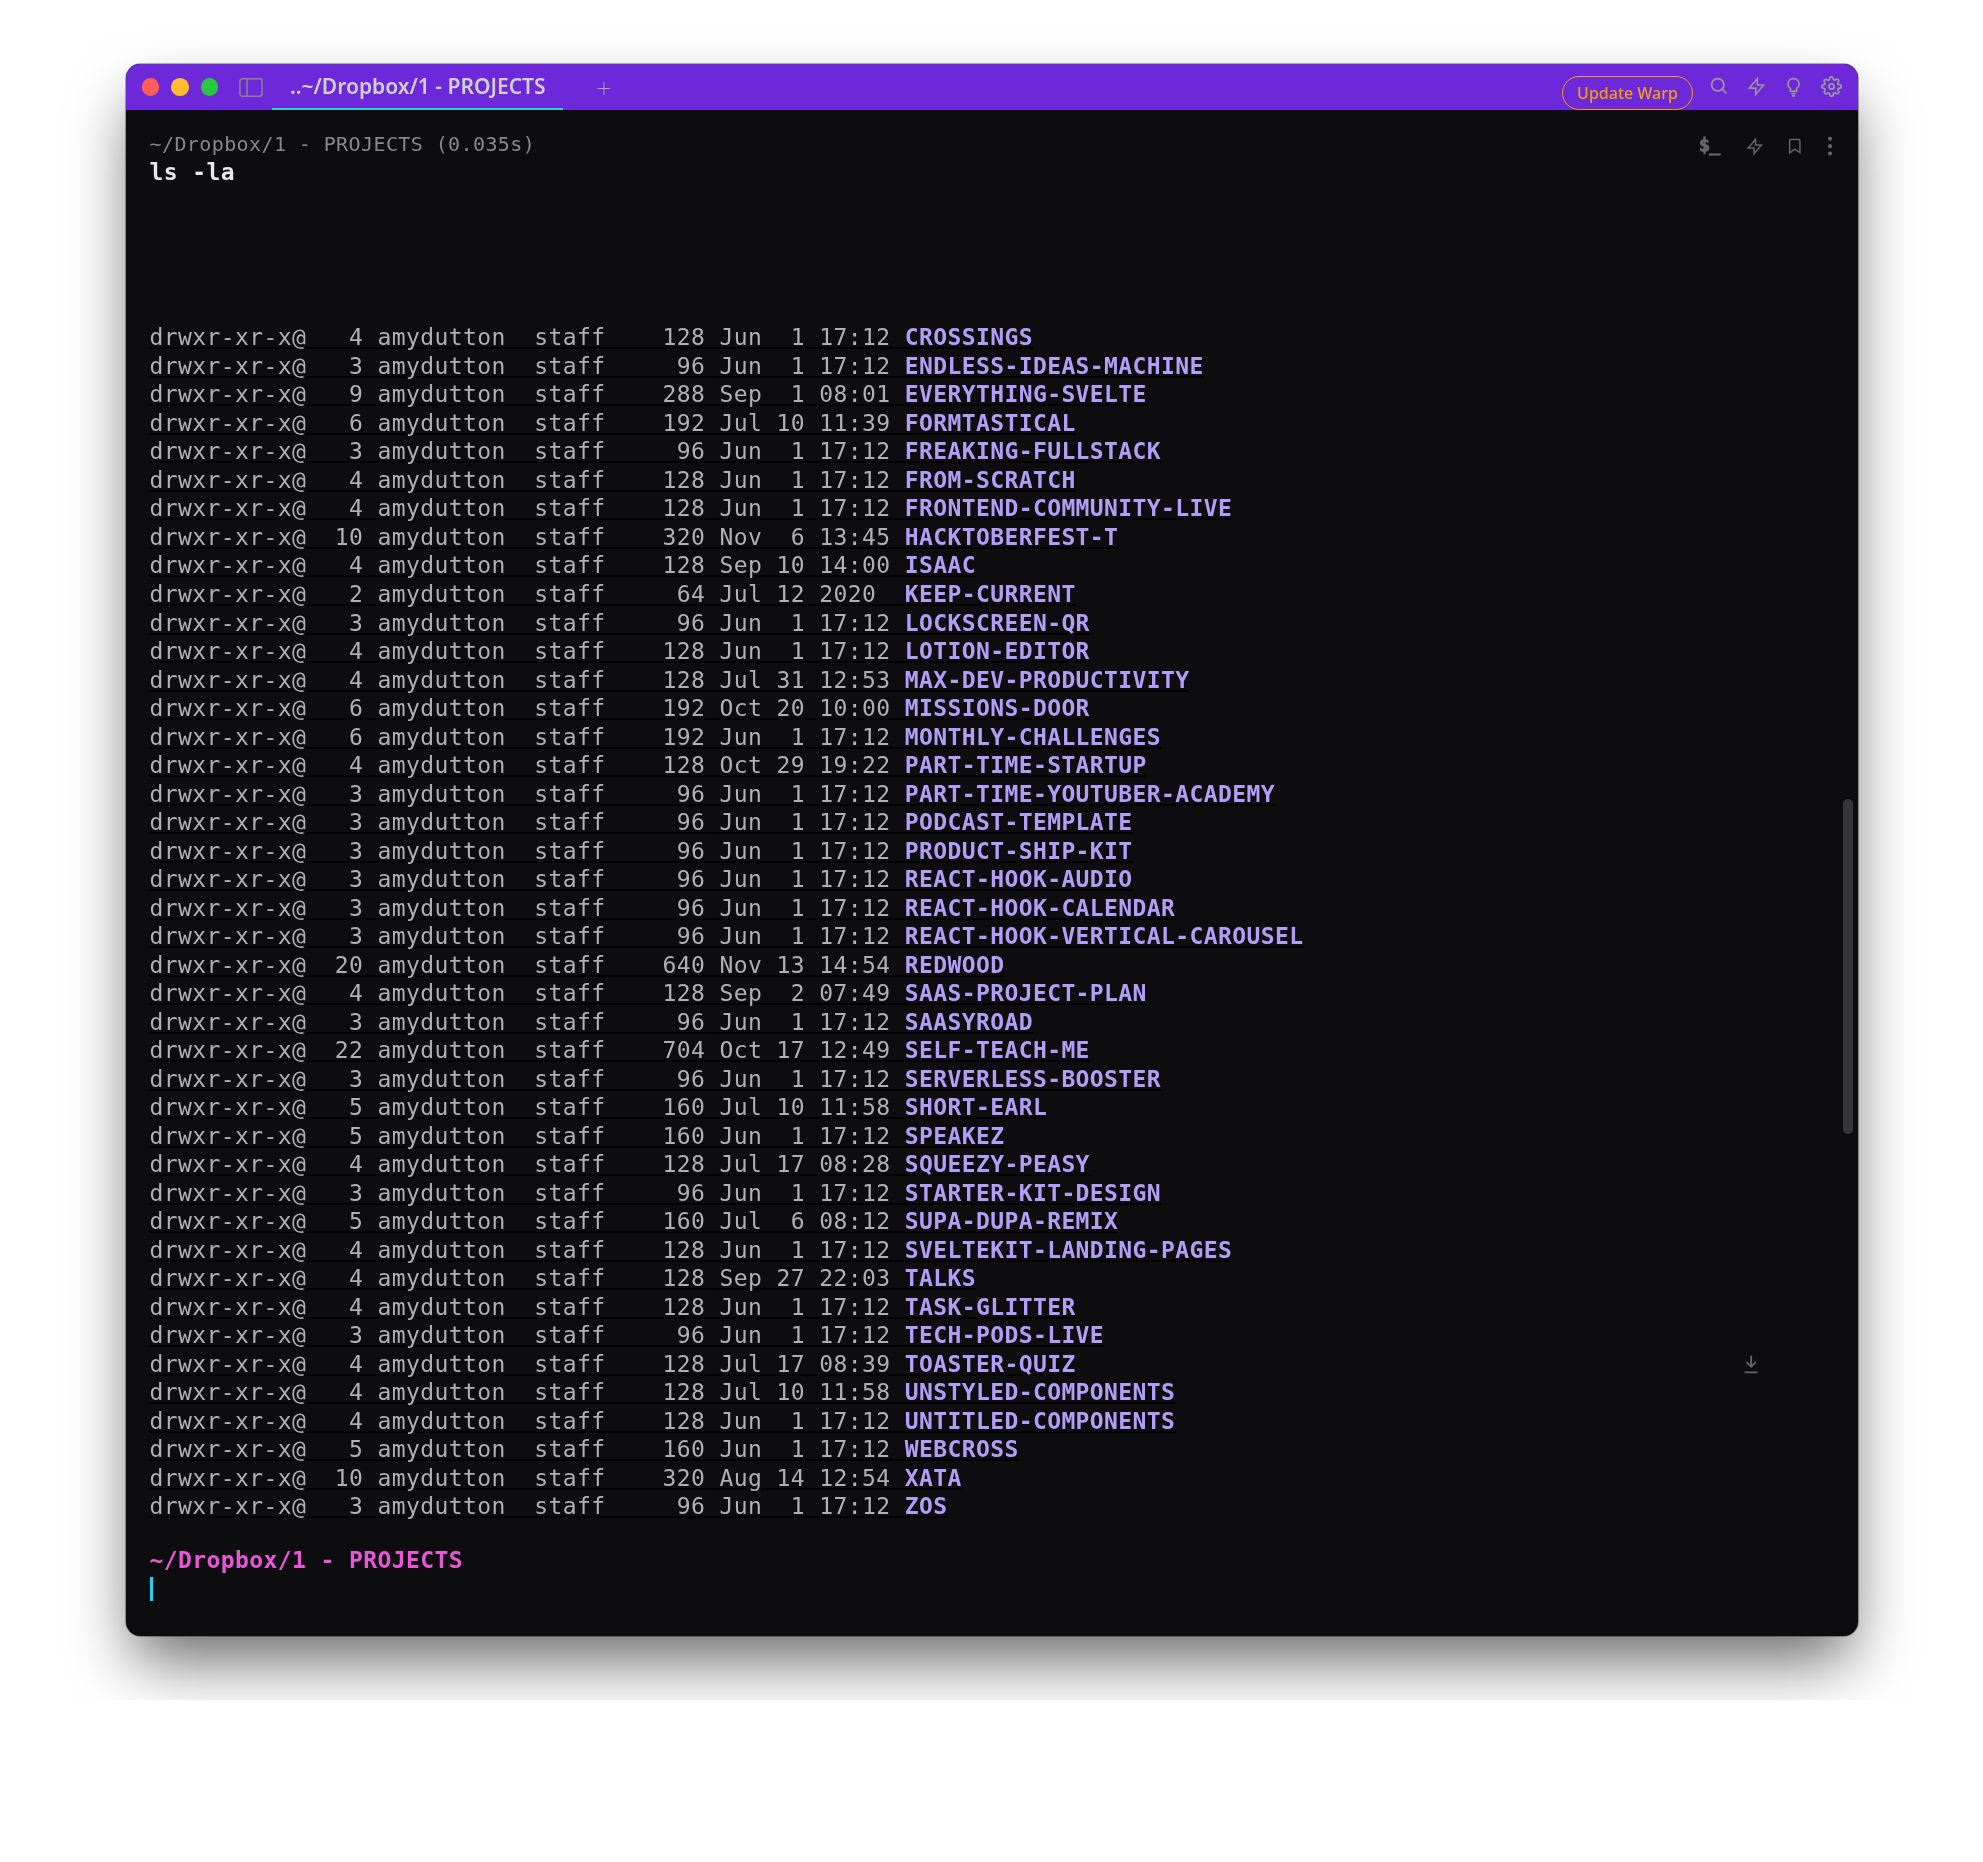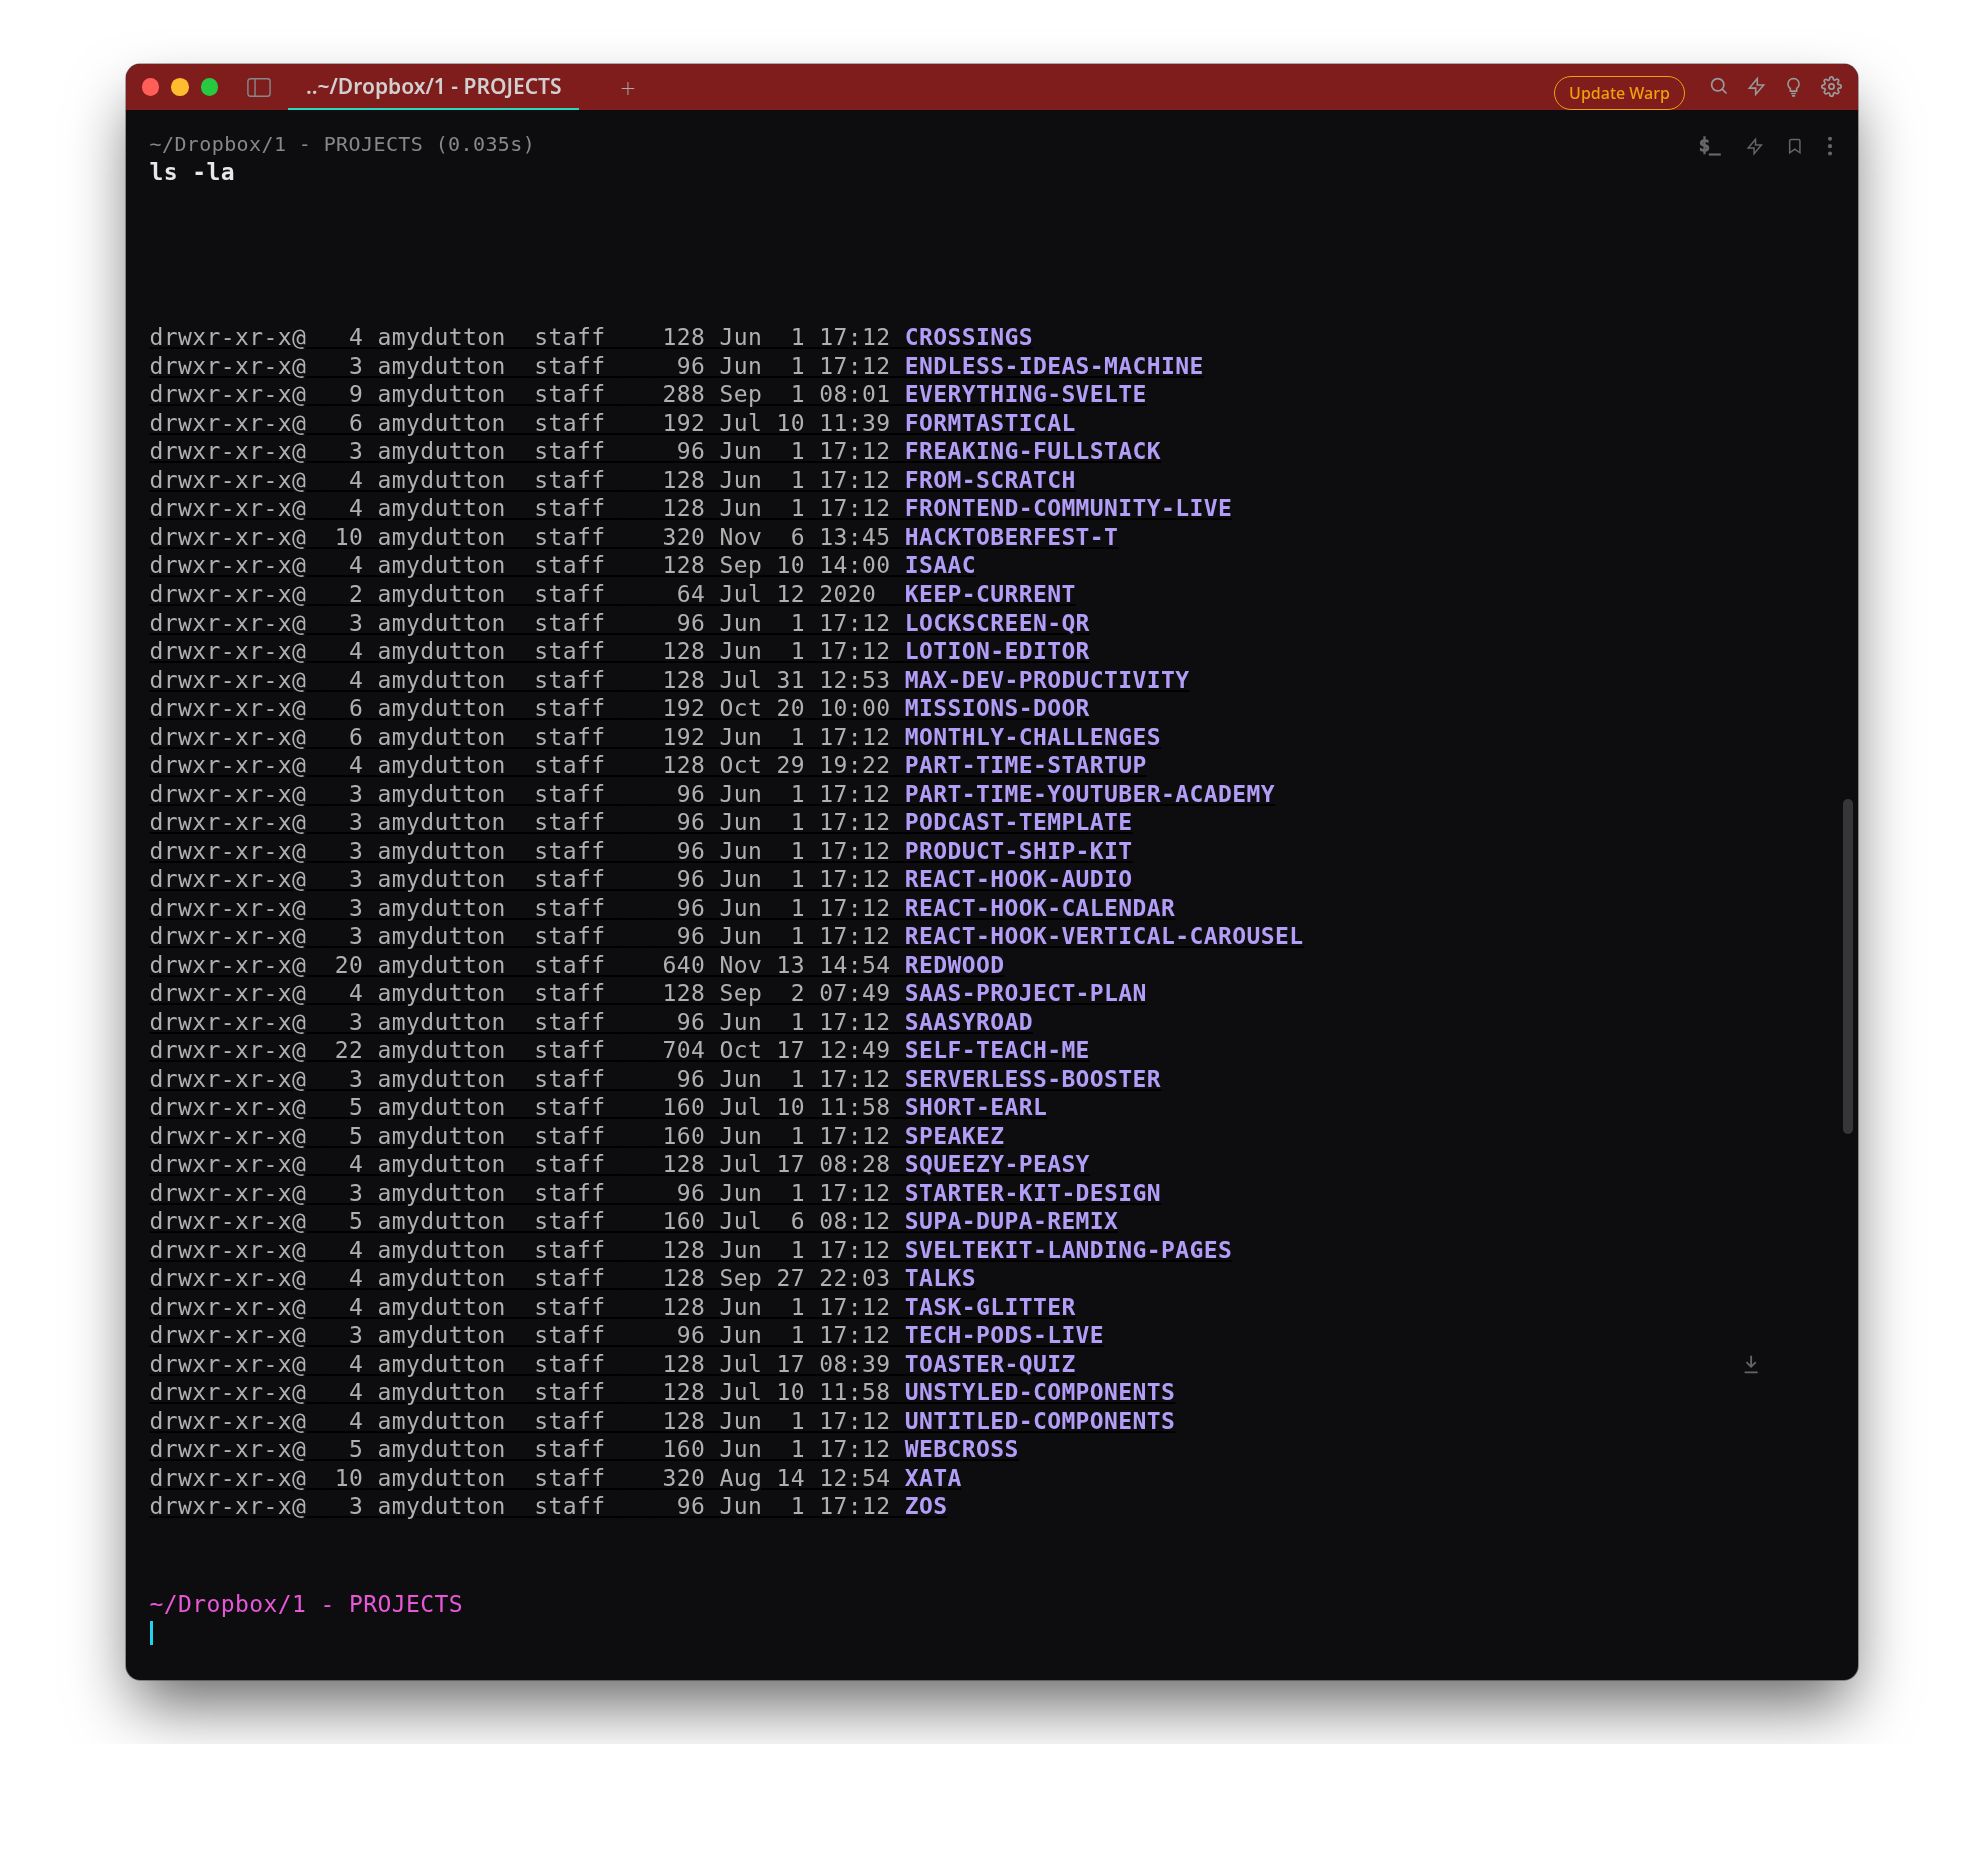--- a/index.html
+++ b/index.html
@@ -23,25 +23,25 @@
       border-radius: 14.4px;
       overflow: hidden;
       box-shadow: 0 32px 64px -8px rgba(0,0,0,0.6), 0 0 0 0.8px rgba(0,0,0,0.4);
       display: flex;
       flex-direction: column;
     }
 
     
     .titlebar {
       height: 46px;
-      background: #7f1d1d;
+      background: #6d28d9;
       display: flex;
       align-items: center;
       padding: 0 16px;
-      gap: 9px;
+      gap: 1px;
       font-family: system-ui, -apple-system, sans-serif;
     }
 
     .traffic-lights {
       display: flex;
       gap: 12px;
       align-items: center;
     }
 
     .dot {
@@ -177,22 +177,21 @@
 
     
     .active-prompt {
       padding: 17.6px 24px 35px 24px;
       font-size: 23px;
       letter-spacing: 0.4px;
     }
 
     .active-path {
       color: #e957d9;
-      font-weight: 400;
-      margin-top: 44px;
+      font-weight: 700;
     }
 
     .cursor {
       display: inline-block;
       width: 3.2px;
       height: 24px;
       background: #22d3ee;
       margin-top: 4.8px;
       vertical-align: middle;
     }

